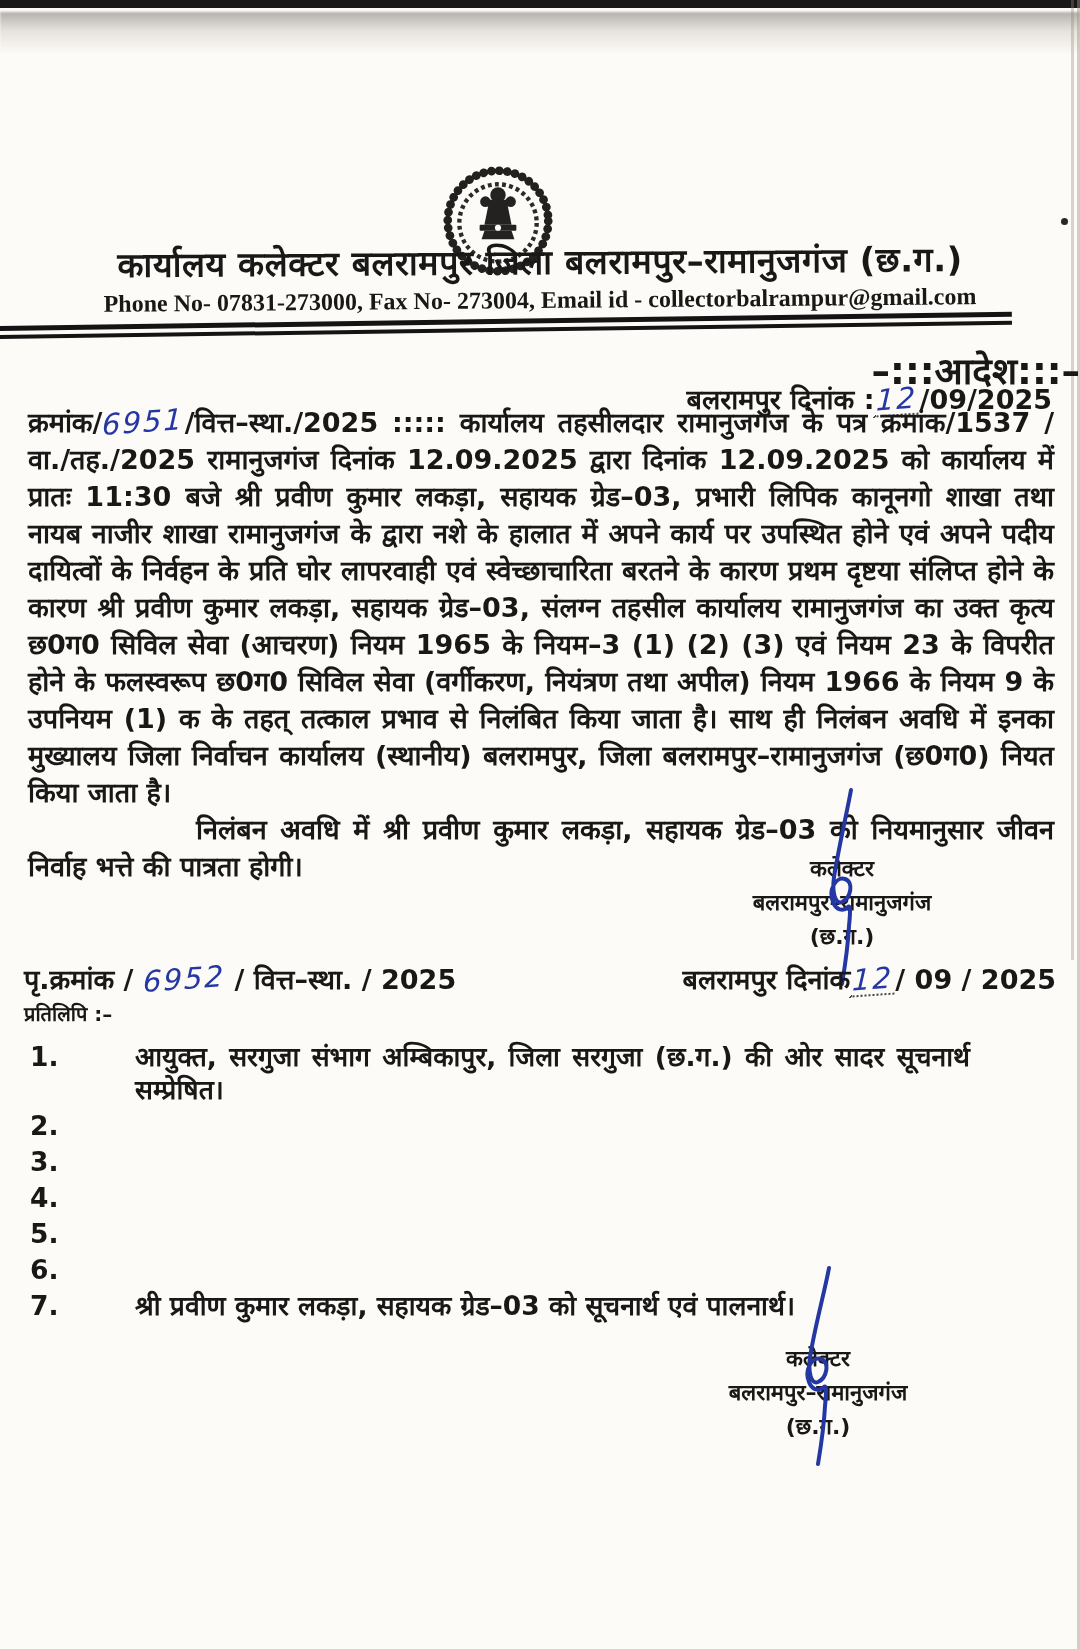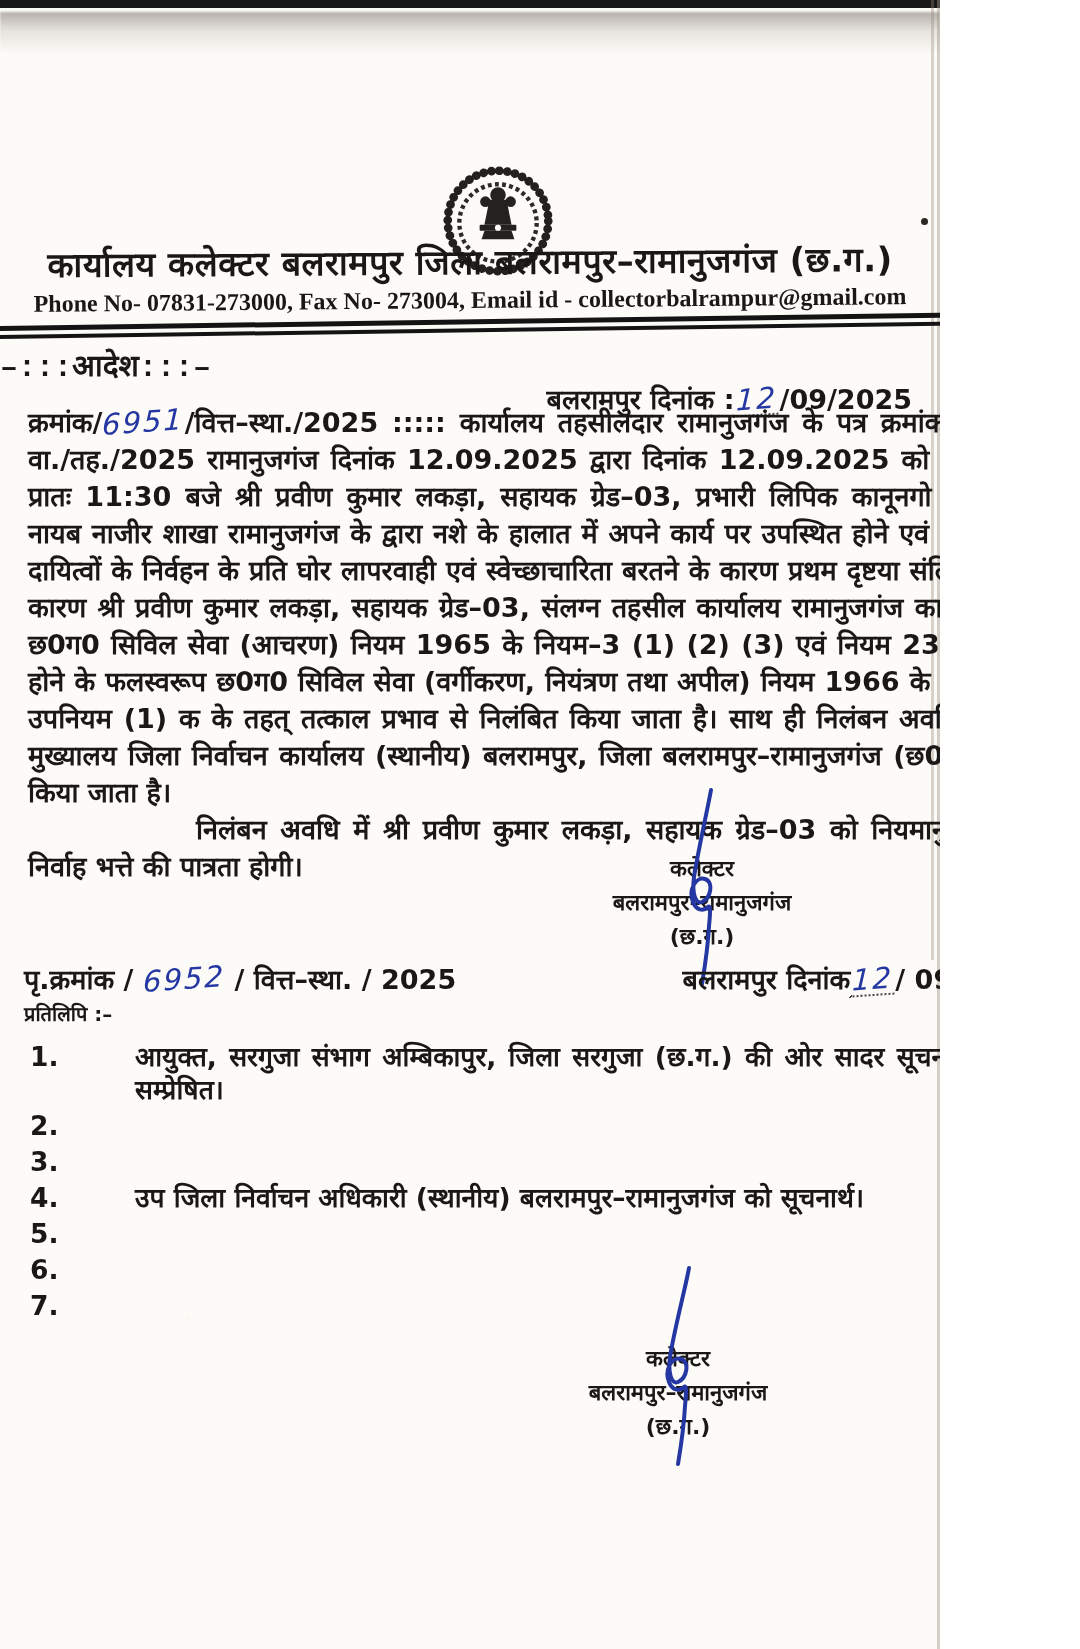--- a/index.html
+++ b/index.html
@@ -2,21 +2,21 @@
 <html><head>
 <meta charset="utf-8">
 <style>
   * { margin:0; padding:0; box-sizing:border-box; }
   html,body { width:1080px; }
   body {
     font-family: "DejaVu Sans", sans-serif;
     background:#ffffff;
   }
   .page {
-    position:relative; width:940px; height:1649px;
+    position:relative; width:1080px; height:1649px;
     background:
       radial-gradient(circle at 20% 80%, rgba(210,180,150,.06) 0 2px, transparent 3px),
       radial-gradient(circle at 70% 30%, rgba(210,180,150,.05) 0 2px, transparent 3px),
       #fdfbf7;
     overflow:hidden;
     color:#191817;
   }
   
   .art-top-bar { position:absolute; top:0; left:0; width:100%; height:8px; background:#191919; }
   .art-top-noise {
@@ -40,21 +40,21 @@
     text-align:center; font-family:"Liberation Serif", serif;
     font-size:24px; font-weight:700; transform:rotate(-.5deg); white-space:nowrap;
   }
   .double-rule {
     position:absolute; top:326px; left:-4px; width:1016px; height:13px;
     border-top:5px solid #141414; border-bottom:4px solid #141414;
     transform:rotate(-.8deg); transform-origin:left center;
   }
   .order-title {
     position:absolute; top:344px; left:0; width:100%;
-    text-align:left; font-size:30px; font-weight:800;font-family:Liberation Mono, monospace;
+    text-align:right; font-size:37px; font-weight:800;
   }
   .date-line-1 {
     position:absolute; top:380px; right:28px;
     font-size:27px; font-weight:700; white-space:nowrap;
   }
   .hand {
     color:#2437a2; font-style:italic; font-weight:500;
     display:inline-block; transform:rotate(-4deg) skewX(-6deg);
     letter-spacing:2px; font-size:1.08em; line-height:1;
   }
@@ -155,30 +155,30 @@
       <div class="copy-text">आयुक्त, सरगुजा संभाग अम्बिकापुर, जिला सरगुजा (छ.ग.) की ओर सादर सूचनार्थ सम्प्रेषित।</div>
     </div>
     <div class="copy-row">
       <div class="copy-num">2.</div>
     </div>
     <div class="copy-row">
       <div class="copy-num">3.</div>
     </div>
     <div class="copy-row">
       <div class="copy-num">4.</div>
-      <div class="copy-text">उप जिला निर्वाचन अधिकारी (स्थानीय) बलरामपुर–रामानुजगंज को सूचनार्थ।</div>
     </div>
     <div class="copy-row">
       <div class="copy-num">5.</div>
     </div>
     <div class="copy-row">
       <div class="copy-num">6.</div>
     </div>
     <div class="copy-row">
       <div class="copy-num">7.</div>
+      <div class="copy-text">श्री प्रवीण कुमार लकड़ा, सहायक ग्रेड–03 को सूचनार्थ एवं पालनार्थ।</div>
     </div>
   </div>
 
   <div class="sig-block sig-2">
     <svg class="sig-svg" viewBox="0 0 110 205">
       <path d="M66,4 C62,26 52,62 47,93 C45,108 48,121 55,118 C64,114 67,98 58,95 C49,92 41,106 46,118 C49,126 56,128 61,123 C64,120 63,132 62,142 C61,162 58,182 55,200" fill="none" stroke="#2437a2" stroke-width="4" stroke-linecap="round"></path>
     </svg>
     <div>कलेक्टर</div>
     <div>बलरामपुर–रामानुजगंज</div>
     <div>(छ.ग.)</div>

